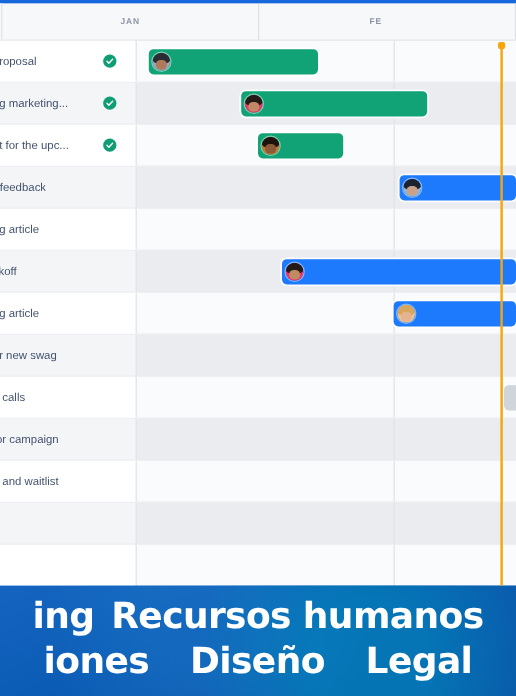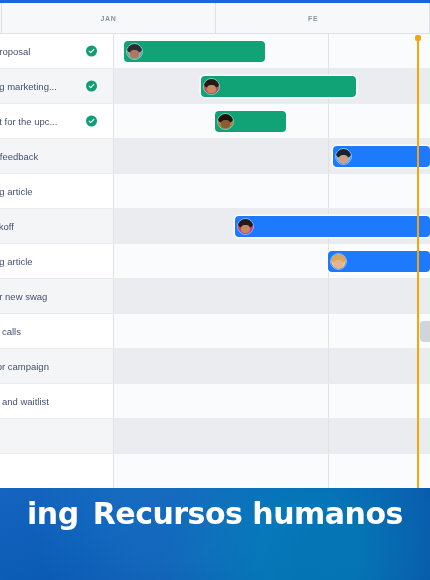--- a/index.html
+++ b/index.html
@@ -334,15 +334,18 @@
       </div>
     </div>
 
   <div class="today-knob" id="today-knob" style="left: 415px; top: 35px;"></div>
   <div class="today-line" id="today-line" style="left: 417px; top: 37px; height: 451px;"></div>
 
   <div class="overlay">
     <div class="ov-line ov-line1">
       <span>ing</span><span class="ov-gap"></span><span>Recursos humanos</span>
     </div>
+    <div class="ov-line ov-line2">
+      <span>iones</span><span class="ov-gap-lg"></span><span>Diseño</span><span class="ov-gap-lg"></span><span>Legal</span>
+    </div>
   </div>
 
 </div>
 
 </body></html>

